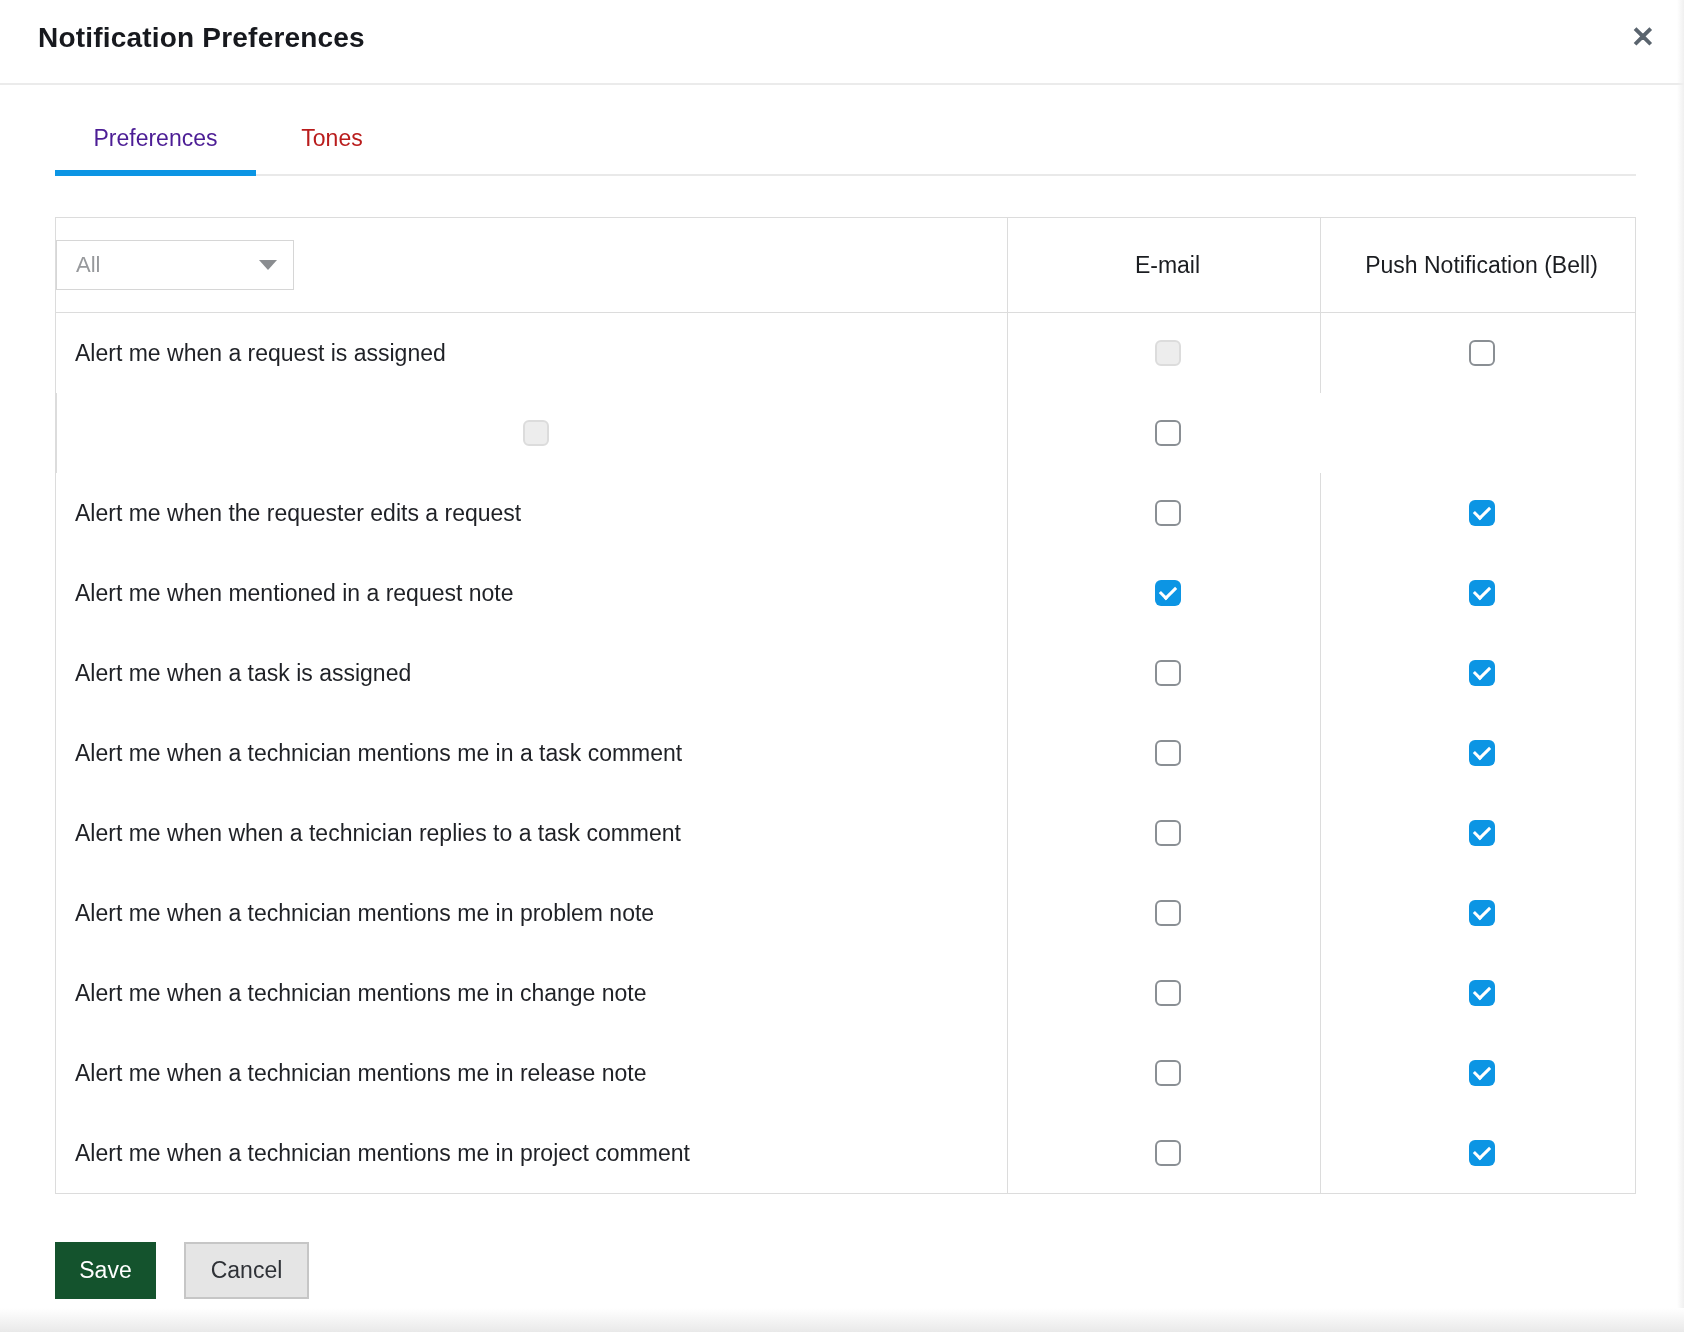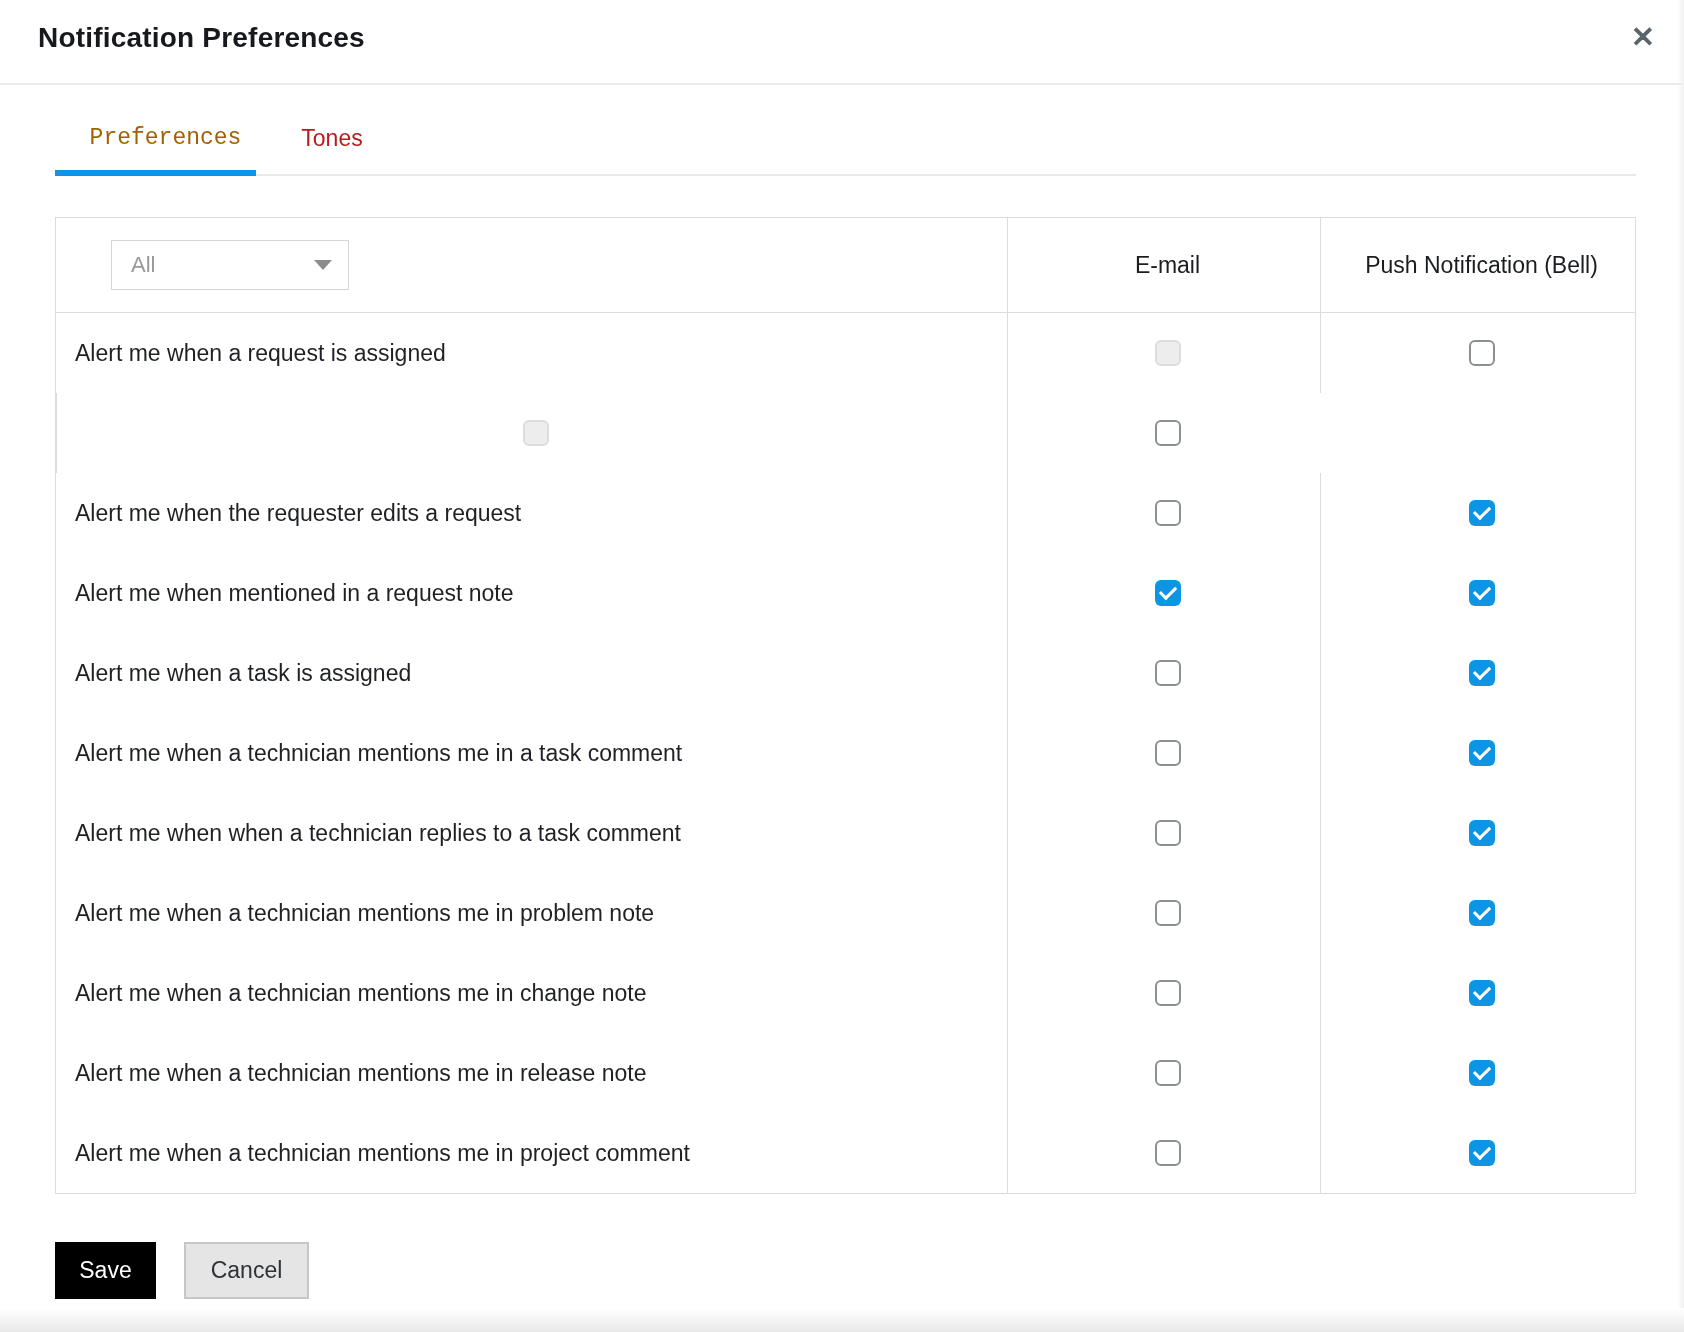--- a/index.html
+++ b/index.html
@@ -30,21 +30,21 @@
 
   
   .tabs-underline {
     position:absolute; left:55px; top:174px; width:1581px; height:2px; background:#e9e9e9;
   }
   .tab-label {
     position:absolute; top:116px; height:44px;
     display:flex; align-items:center; justify-content:center;
     font-size:23px; cursor:pointer;
   }
-  .tab-preferences { left:65px; width:201px; color:#a16207;font-family:Liberation Mono, monospace; }
+  .tab-preferences { left:55px; width:201px; color:#4c1d95; }
   .tab-tones { left:264px; width:136px; color:#b91c1c; }
   .tab-active-bar {
     position:absolute; left:55px; top:170px; width:201px; height:6px; background:#0c95e4;
   }
 
   
   .table {
     position:absolute; left:55px; top:217px; width:1581px;
     border:1px solid #dcdcdc; background:#fff;
   }
@@ -54,21 +54,21 @@
   .c2, .c3 {
     border-left:1px solid #dcdcdc;
     display:flex; align-items:center; justify-content:center;padding-left:7px;
   }
   .c1 { display:flex; align-items:center; }
   .th-text { font-size:23px; color:#1b1d21; }
   .row-label { padding-left:19px; font-size:23px; color:#1f2126; }
 
   
   .dropdown {
-    margin-left:55px; width:238px; height:50px;
+    width:238px; height:50px;
     border:1px solid #d6d6d6; background:#fff;
     display:flex; align-items:center; justify-content:space-between;
     padding:0 16px 0 19px; cursor:pointer;
   }
   .dropdown-value { font-size:22px; color:#97999c; }
   .caret {
     width:0; height:0;
     border-left:9px solid transparent; border-right:9px solid transparent;
     border-top:10px solid #8a8d90;
   }
@@ -83,21 +83,21 @@
     border-left:3px solid #fff; border-bottom:3px solid #fff;
     transform:rotate(-45deg);
   }
 
   
   .btn {
     position:absolute; top:1242px; height:57px;
     display:flex; align-items:center; justify-content:center;
     font-size:23px; cursor:pointer;
   }
-  .btn-save { left:55px; width:101px; background:#000000; color:#ffffff; border:none; }
+  .btn-save { left:55px; width:101px; background:#14532d; color:#ffffff; border:none; }
   .btn-cancel { left:184px; width:125px; background:#e5e5e5; border:2px solid #c6c6c6; color:#2f3237; }
 
   
   .bottom-fade {
     position:absolute; left:0; bottom:0; width:1684px; height:24px;
     background:linear-gradient(#ffffff, #e9e9e9);
   }
   .right-fade {
     position:absolute; top:0; right:0; width:7px; height:1332px;
     background:linear-gradient(to right, rgba(255,255,255,0), #f0f0f0);

